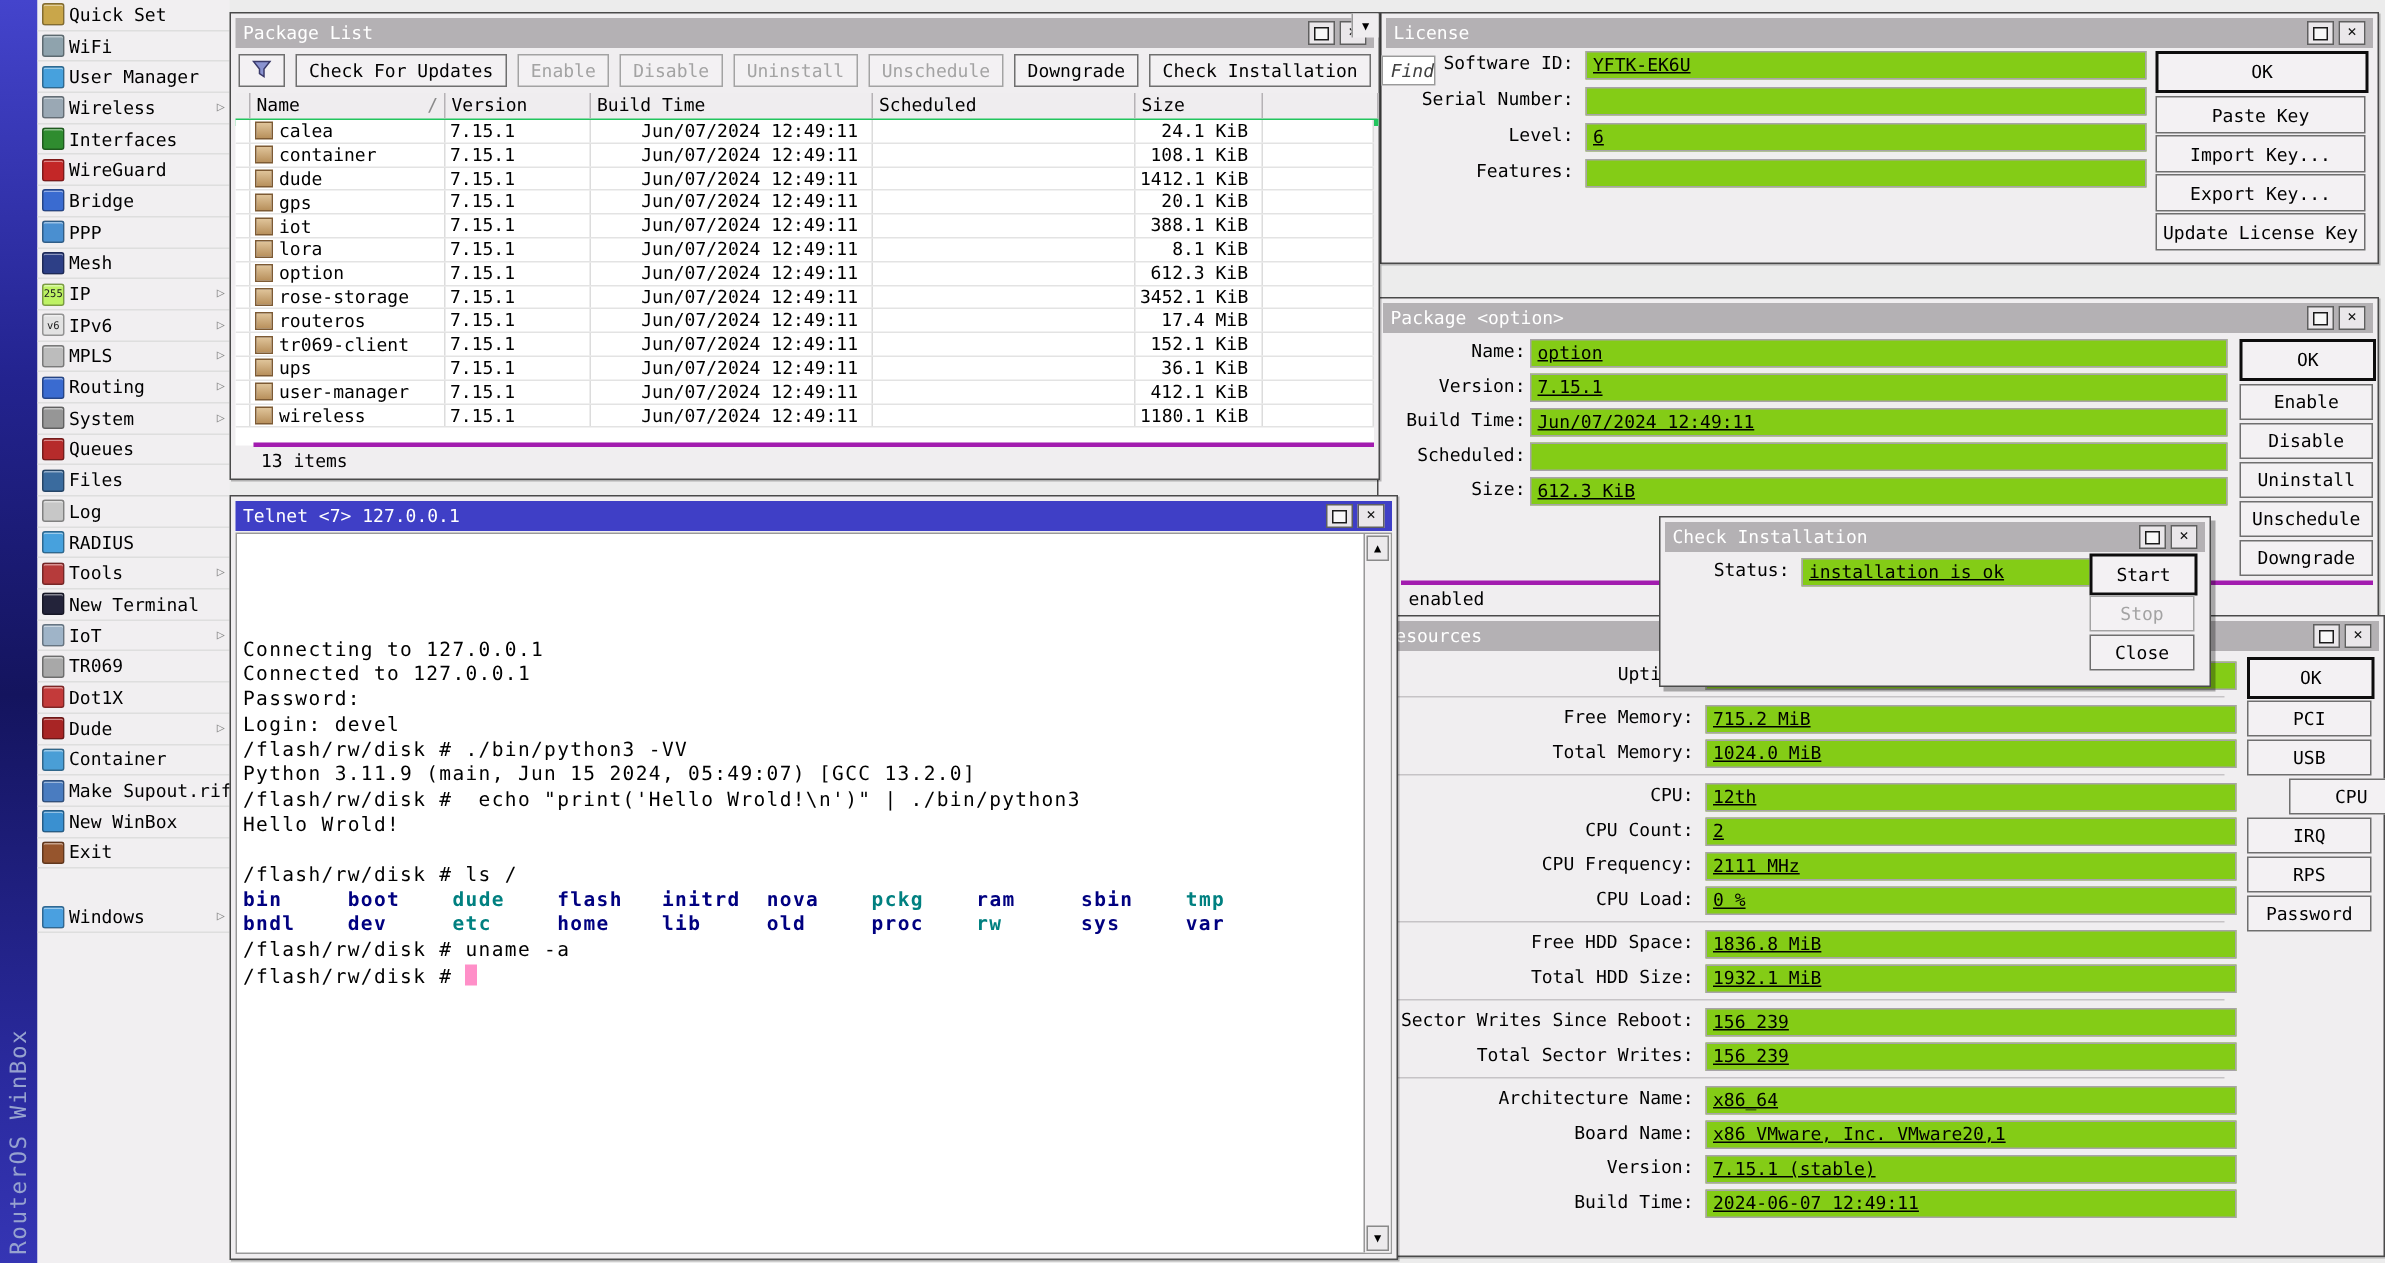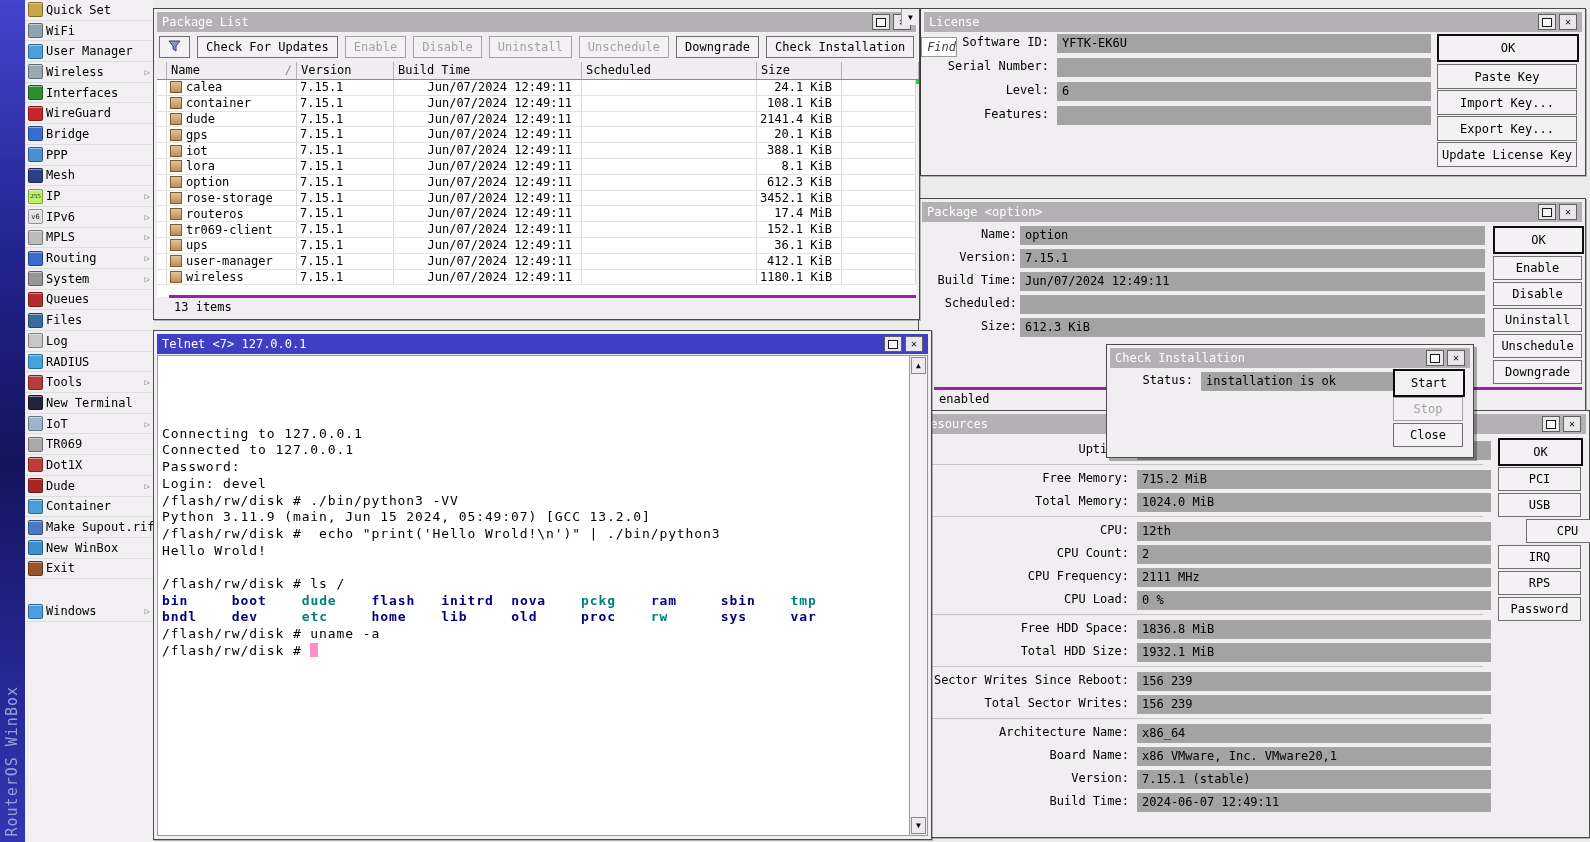--- a/index.html
+++ b/index.html
@@ -28,22 +28,22 @@
   .t-buttons{margin-left:auto;display:flex;gap:3px;}
   .tbtn{width:16px;height:14px;background:#eae7ea;border:1px solid #5f5f5f;display:flex;align-items:center;
     justify-content:center;color:#111;font-size:10px;line-height:10px;}
   .max-glyph{width:8px;height:7px;border:1px solid #1a1a1a;background:#f8f8f8;}
   
   .btn{position:absolute;background:#f3f1f3;border:1px solid #6f6f6f;display:flex;align-items:center;
     justify-content:center;white-space:nowrap;cursor:default;}
   .btn.default{border:2px solid #0d0d0d;}
   .btn.disabled{color:#a3a3a3;border-color:#a3a3a3;}
   .f-label{position:absolute;text-align:right;white-space:nowrap;height:17px;line-height:17px;}
-  .f-box{position:absolute;height:17px;line-height:16px;background:#a3a3a3;border:1px solid #a7a3a7;
-    padding:0 4px;white-space:nowrap;overflow:hidden;}
+  .f-box{position:absolute;height:17px;line-height:16px;background:#84cc16;border:1px solid #a7a3a7;
+    padding:0 4px;white-space:nowrap;overflow:hidden;text-decoration:underline;}
   .sep{position:absolute;height:1px;background:#c6c3c6;left:6px;}
   .w-status{position:absolute;left:15px;right:3px;bottom:3px;height:18px;line-height:18px;border-top:3px solid #a21caf;
     padding-left:5px;background:#f0eef0;white-space:nowrap;}
   
   #pl-toolbar{position:absolute;left:3px;right:3px;top:24px;height:27px;display:flex;align-items:center;gap:7px;
     padding-left:2px;}
   #pl-toolbar .btn{position:static;height:20px;padding:0 8px;}
   #filter-btn{width:21px;height:20px;padding:0;}
   #find-box{margin-left:auto;margin-right:2px;width:40px;height:18px;border:1px solid #9a9a9a;background:#fff;
     color:#404040;font-style:italic;display:flex;align-items:center;padding-left:5px;}
@@ -112,21 +112,21 @@
     </div>
     <div class="s-item">
       <span class="s-icon" style="background: rgb(74, 143, 208);"></span>
       <span class="s-label">PPP</span>
     </div>
     <div class="s-item">
       <span class="s-icon" style="background: rgb(45, 63, 134);"></span>
       <span class="s-label">Mesh</span>
     </div>
     <div class="s-item">
-      <span class="s-icon" style="background: #bef264; font-family: Liberation Serif, serif;">255</span>
+      <span class="s-icon" style="background: #bef264;">255</span>
       <span class="s-label">IP</span>
       <span class="s-arrow">▷</span>
     </div>
     <div class="s-item">
       <span class="s-icon" style="background: rgb(226, 226, 226);">v6</span>
       <span class="s-label">IPv6</span>
       <span class="s-arrow">▷</span>
     </div>
     <div class="s-item">
       <span class="s-icon" style="background: rgb(188, 188, 188);"></span>
@@ -382,21 +382,21 @@
       </div>
       <div class="pl-row pl-grid">
         <div class="cell"></div>
         <div class="cell name-cell">
           <span class="pkg-icon"></span>
           <span>dude</span>
         </div>
         <div class="cell">7.15.1</div>
         <div class="cell r">Jun/07/2024 12:49:11</div>
         <div class="cell"></div>
-        <div class="cell r">2141.4 KiB</div>
+        <div class="cell r">1412.1 KiB</div>
         <div class="cell"></div>
       </div>
       <div class="pl-row pl-grid">
         <div class="cell"></div>
         <div class="cell name-cell">
           <span class="pkg-icon"></span>
           <span>gps</span>
         </div>
         <div class="cell">7.15.1</div>
         <div class="cell r">Jun/07/2024 12:49:11</div>

